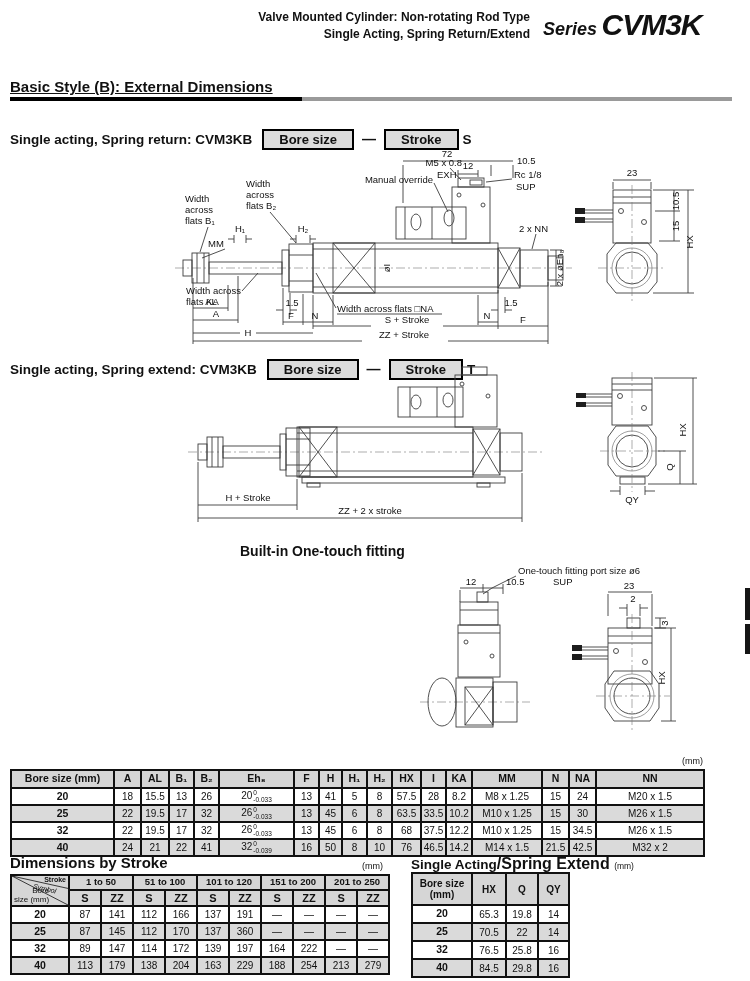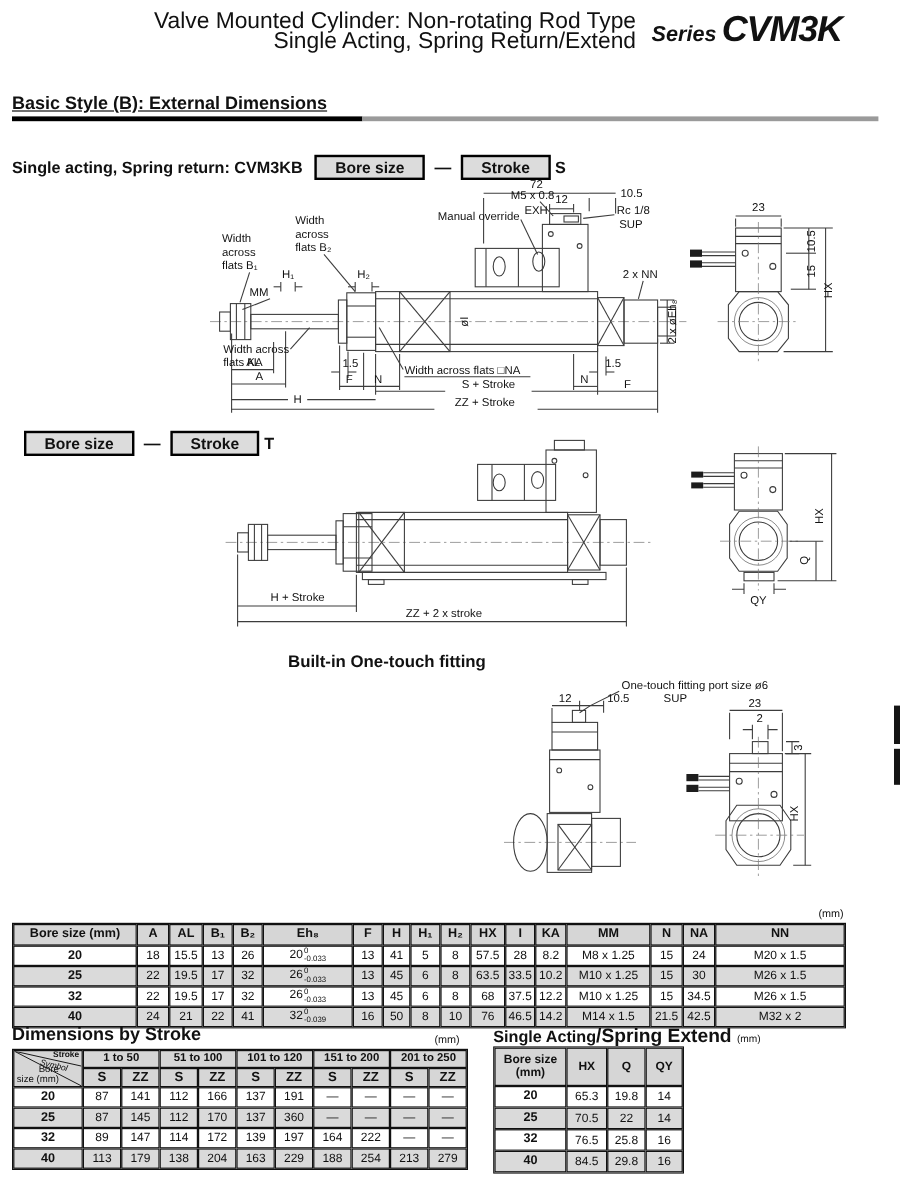--- a/index.html
+++ b/index.html
@@ -1,20 +1,20 @@
 <!DOCTYPE html>
 <html><head>
 <meta charset="utf-8">
 <style>
   html,body{margin:0;padding:0;background:#fff;}
   body{width:750px;height:981px;position:relative;overflow:hidden;
        font-family:"Liberation Sans",sans-serif;color:#111;}
   
   .titles{position:absolute;top:9px;left:0;width:530px;text-align:right;
-          font-weight:normal;font-size:19px;line-height:17px;}
+          font-weight:bold;font-size:12px;line-height:17px;}
   .series{position:absolute;top:8px;left:543px;width:205px;white-space:nowrap;}
   .series .s1{font-style:italic;font-weight:bold;font-size:18px;}
   .series .s2{font-style:italic;font-weight:bold;font-size:30px;letter-spacing:-1px;}
   
   .sec-head{position:absolute;top:78px;left:10px;font-size:15px;font-weight:bold;text-decoration:underline;}
   .bar-black{position:absolute;top:97px;left:10px;width:292px;height:4px;background:#000;}
   .bar-gray{position:absolute;top:97px;left:302px;width:430px;height:4px;background:#9a9a9a;}
   
   .model-row{position:absolute;left:10px;height:20px;display:flex;align-items:center;white-space:nowrap;}
   #model1{top:115px;margin-top:14px;} #model2{top:359px;}
@@ -257,20 +257,21 @@
     <text x="511" y="161" text-anchor="middle">1.5</text>
     <text x="523" y="178" text-anchor="middle">F</text>
     <text x="632" y="31" text-anchor="middle">23</text>
     <text transform="rotate(-90 679 56)" x="679" y="56" text-anchor="middle">10.5</text>
     <text transform="rotate(-90 679 81)" x="679" y="81" text-anchor="middle">15</text>
     <text transform="rotate(-90 693 97)" x="693" y="97" text-anchor="middle">HX</text>
   </g>
 </svg>
 
 <div id="model2" class="model-row">
+  <span class="lbl">Single acting, Spring extend: CVM3KB</span>
   <span class="box">Bore size</span>
   <span class="dash">—</span>
   <span class="box box2">Stroke</span>
   <span class="sfx">T</span>
 </div>
 
 <svg id="svg2" class="draw" width="750" height="172" viewBox="0 0 750 172">
   <g class="ln">
     <line class="cl" x1="188" y1="92" x2="545" y2="92"></line>
     <rect x="198" y="84" width="9" height="16"></rect>

